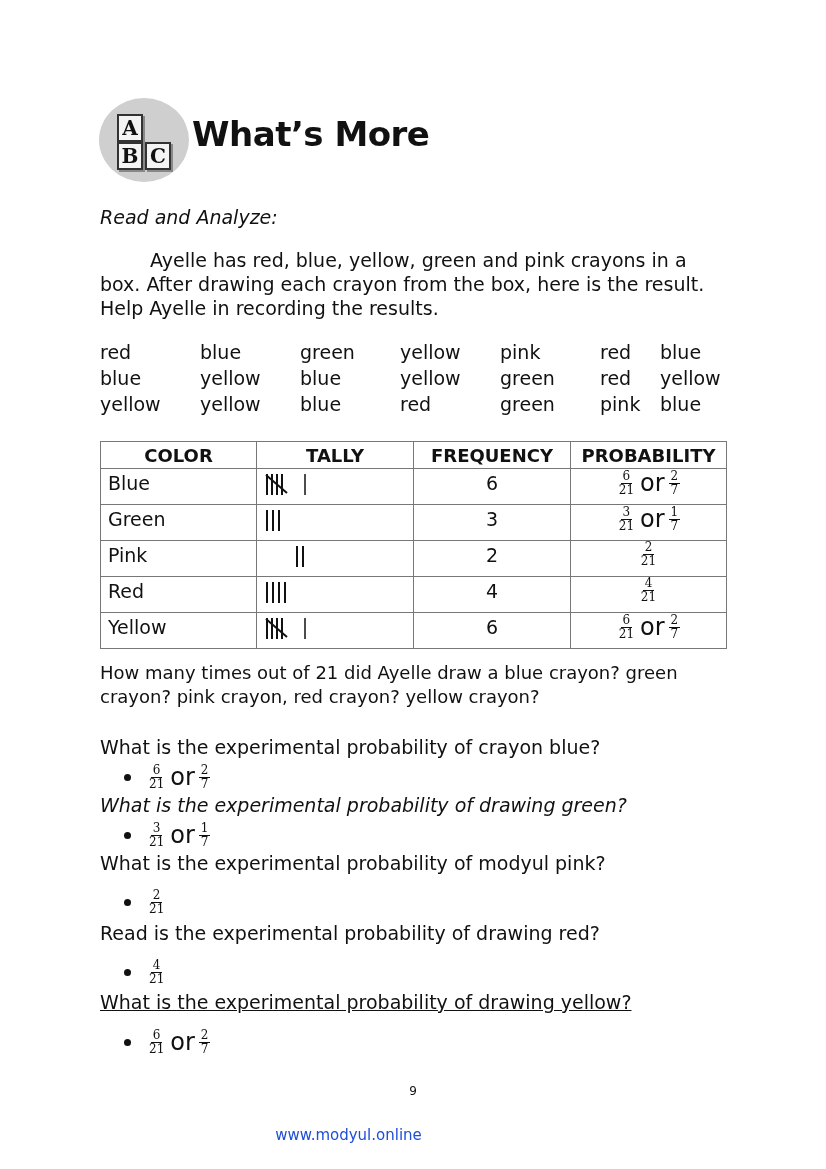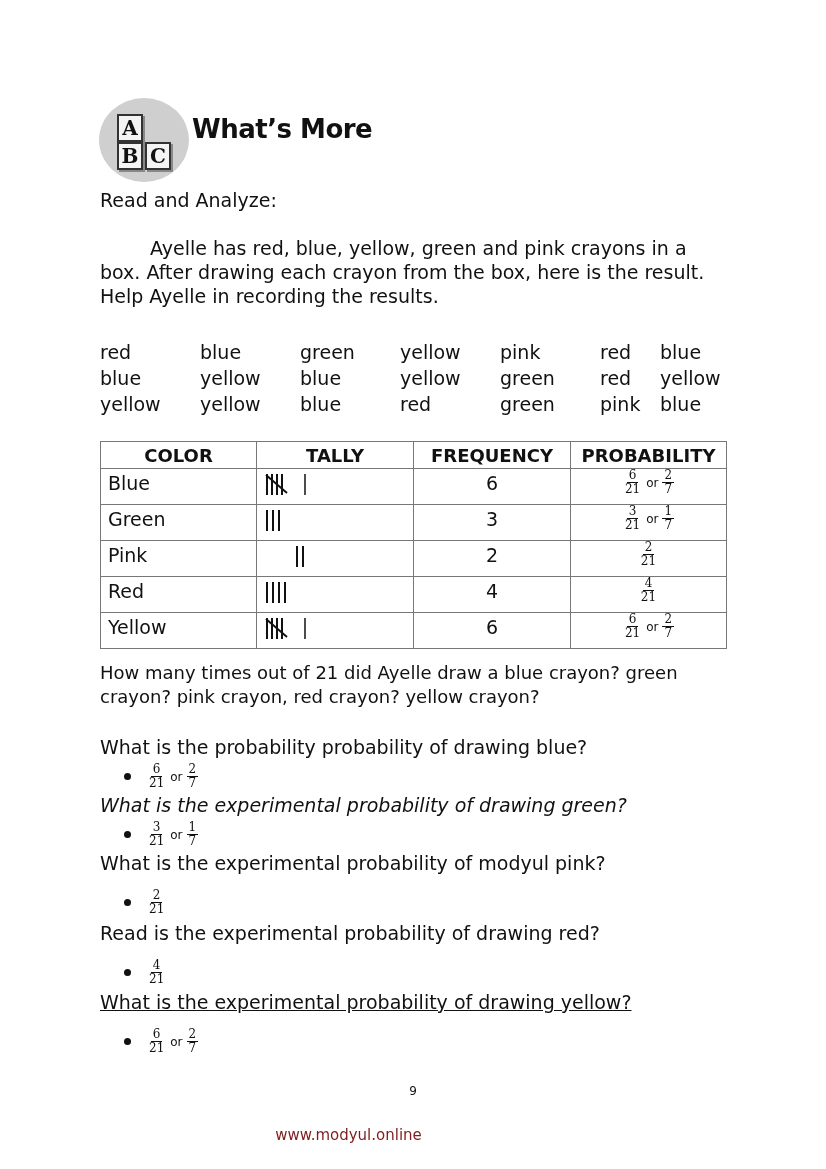--- a/index.html
+++ b/index.html
@@ -3,46 +3,46 @@
 <meta charset="utf-8">
 <style>
   html, body { margin: 0; padding: 0; background: #ffffff; }
   body { width: 826px; height: 1169px; position: relative; overflow: hidden;
          font-family: "DejaVu Sans", sans-serif; color: #111; }
   .abs { position: absolute; }
   .logo { left: 99px; top: 98px; width: 90px; height: 84px; border-radius: 50%; background: #cfcfcf; }
   .block { position: absolute; width: 22px; height: 24px; border: 2px solid #333; background: #f4f4f4;
            font-family: "DejaVu Serif", serif; font-weight: bold; font-size: 20px; line-height: 24px; text-align: center;
            box-shadow: 2px 2px 0 #888; }
-  .title { left: 192px; top: 114px; font-size: 26px; font-weight: bold; font-family: "DejaVu Sans", sans-serif; letter-spacing: -0.5px; }
+  .title { left: 192px; top: 114px; font-size: 34px; font-weight: bold; font-family: "DejaVu Sans", sans-serif; letter-spacing: -0.5px; }
   .txt { font-size: 19px; line-height: 24px; }
-  .read-label { left: 100px; top: 188px; }
-  .para { left: 100px; top: 236px; width: 630px; text-indent: 50px; font-size: 19px; line-height: 24px; }
+  .read-label { left: 100px; top: 205px; font-style: italic; }
+  .para { left: 100px; top: 248px; width: 630px; text-indent: 50px; font-size: 19px; line-height: 24px; }
   .results { left: 100px; top: 340px; width: 630px; }
   .results .row { display: flex; height: 26px; font-size: 19px; line-height: 24px; }
   .results .row span { display: inline-block; }
   .c0 { width: 100px; } .c1 { width: 100px; } .c2 { width: 100px; } .c3 { width: 100px; } .c4 { width: 100px; } .c5 { width: 60px; } .c6 { width: 70px; }
   table.tally { position: absolute; left: 100px; top: 441px; width: 627px; border-collapse: collapse; }
   table.tally th, table.tally td { border: 1.5px solid #777; padding: 0; height: 32px; }
   table.tally th { height: 26px; font-size: 18px; font-weight: bold; text-align: center; }
   table.tally td.color { font-size: 19px; padding-left: 7px; text-align: left; vertical-align: top; padding-top: 3px; }
   table.tally td.freq { font-size: 19px; text-align: center; vertical-align: top; padding-top: 3px; }
   table.tally td.tallycell { padding-left: 8px; vertical-align: top; padding-top: 2px; }
   table.tally td.prob { text-align: center; vertical-align: top; }
   .frac { display: inline-flex; flex-direction: column; align-items: center; vertical-align: middle;
           font-family: "DejaVu Serif", serif; font-size: 12px; line-height: 13px; }
   .frac .num { padding: 0 2px; border-bottom: 1px solid #111; }
   .frac .den { padding: 0 2px; }
-  .or { font-size: 12px; margin: 0 4px; vertical-align: middle; }
+  .or { font-size: 24px; margin: 0 4px; vertical-align: middle; }
   .q { left: 100px; width: 640px; font-size: 19px; line-height: 24px; }
   .howmany { left: 100px; top: 661px; width: 630px; font-size: 18px; line-height: 24px; }
   .ans { left: 124px; display: flex; align-items: center; }
   .bullet { width: 7px; height: 7px; border-radius: 50%; background: #111; margin-right: 16px; }
   .pagenum { left: 0; width: 826px; top: 1084px; text-align: center; font-size: 12px; }
-  .watermark { left: 0; width: 697px; top: 1126px; text-align: center; font-size: 15px; color: #7f1d1d; }
+  .watermark { left: 0; width: 697px; top: 1126px; text-align: center; font-size: 15px; color: #1d4ed8; }
   svg.tally-svg { display: block; }
 </style>
 </head>
 <body>
 
 <div class="abs logo">
   <div class="block" style="left:18px; top:16px;"><span>A</span></div>
   <div class="block" style="left:18px; top:44px;"><span>B</span></div>
   <div class="block" style="left:46px; top:44px;"><span>C</span></div>
 </div>
@@ -180,21 +180,21 @@
             <span class="num">2</span>
             <span class="den">7</span>
           </span></td>
       </tr>
     </tbody>
 </table>
 
 <div class="abs howmany">How many times out of 21 did Ayelle draw a blue crayon? green crayon? pink crayon, red crayon? yellow crayon?</div>
 
 <div id="questions">
-    <div class="abs q" style="top: 735px;">What is the probability probability of drawing blue?</div>
+    <div class="abs q" style="top: 735px;">What is the experimental probability of crayon blue?</div>
     <div class="abs ans" style="top: 763px;">
       <span class="bullet"></span>
       <span class="frac">
         <span class="num">6</span>
         <span class="den">21</span>
       </span>
       <span class="or">or</span>
       <span class="frac">
         <span class="num">2</span>
         <span class="den">7</span>

